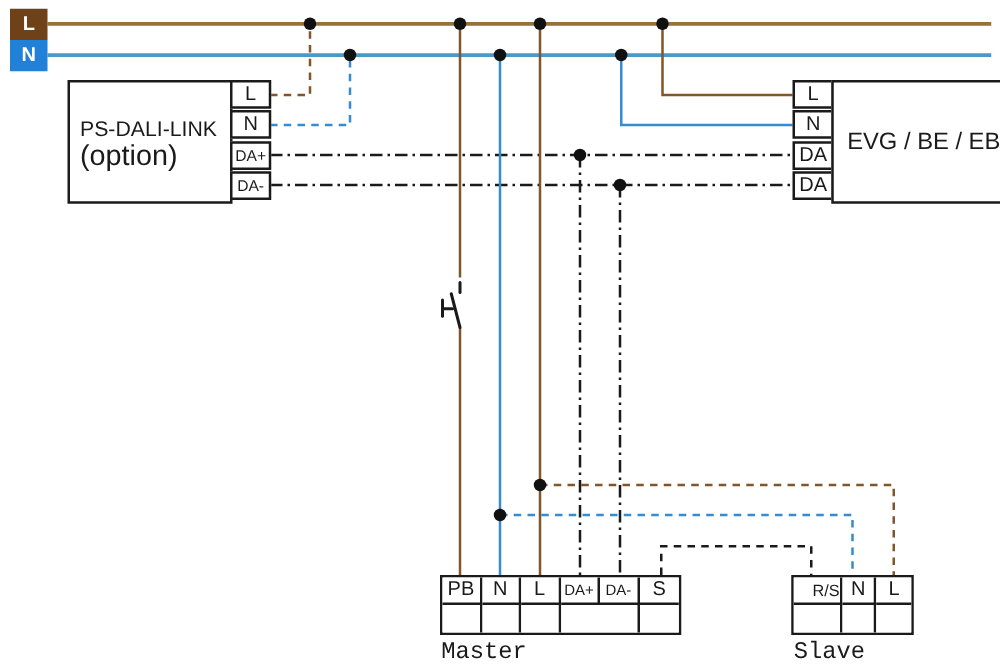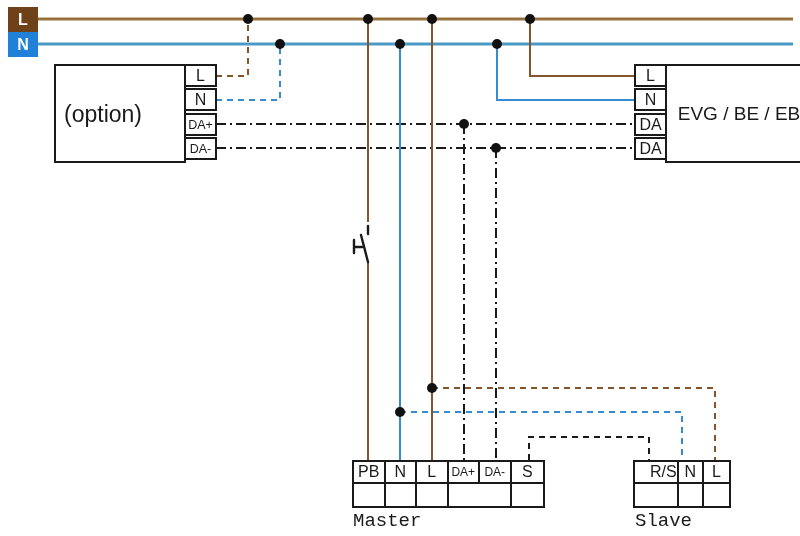--- a/index.html
+++ b/index.html
@@ -48,21 +48,21 @@
   }
   .master-block{left:352px;width:193px;grid-template-columns:repeat(6,1fr);}
   .slave-block{left:633px;width:98px;grid-template-columns:repeat(3,1fr);}
   .cell{
     box-sizing:border-box;border-right:2px solid var(--line-black);
     display:flex;align-items:center;justify-content:center;font-size:16px;background:#fff;
   }
   .cell.hdr{border-bottom:2px solid var(--line-black);}
   .cell.last{border-right:none;}
   .cell.small{font-size:12px;}
-  .cell.mid{font-size:16px;padding-left:15px;}
+  .cell.mid{font-size:13px;padding-left:15px;}
   .cell.span2{grid-column:span 2;}
 
   .block-label{position:absolute;top:510px;font-size:19px;font-family:Liberation Mono, monospace;}
   .master-label{left:353px;}
   .slave-label{left:635px;}
 </style>
 </head>
 <body>
 
 <div class="canvas">
@@ -112,20 +112,21 @@
       <circle cx="496" cy="148" r="5"></circle>
       <circle cx="432" cy="388" r="5"></circle>
       <circle cx="400" cy="412" r="5"></circle>
     </g>
   </svg>
 
   <div class="badge badge-l">L</div>
   <div class="badge badge-n">N</div>
 
   <div class="unitbox ps-box">
+    <div class="t1">PS-DALI-LINK</div>
     <div class="t2">(option)</div>
   </div>
   <div class="term ps-term row0">L</div>
   <div class="term ps-term row1">N</div>
   <div class="term ps-term row2 small">DA+</div>
   <div class="term ps-term row3 small">DA-</div>
 
   <div class="term evg-term row0">L</div>
   <div class="term evg-term row1">N</div>
   <div class="term evg-term row2">DA</div>

